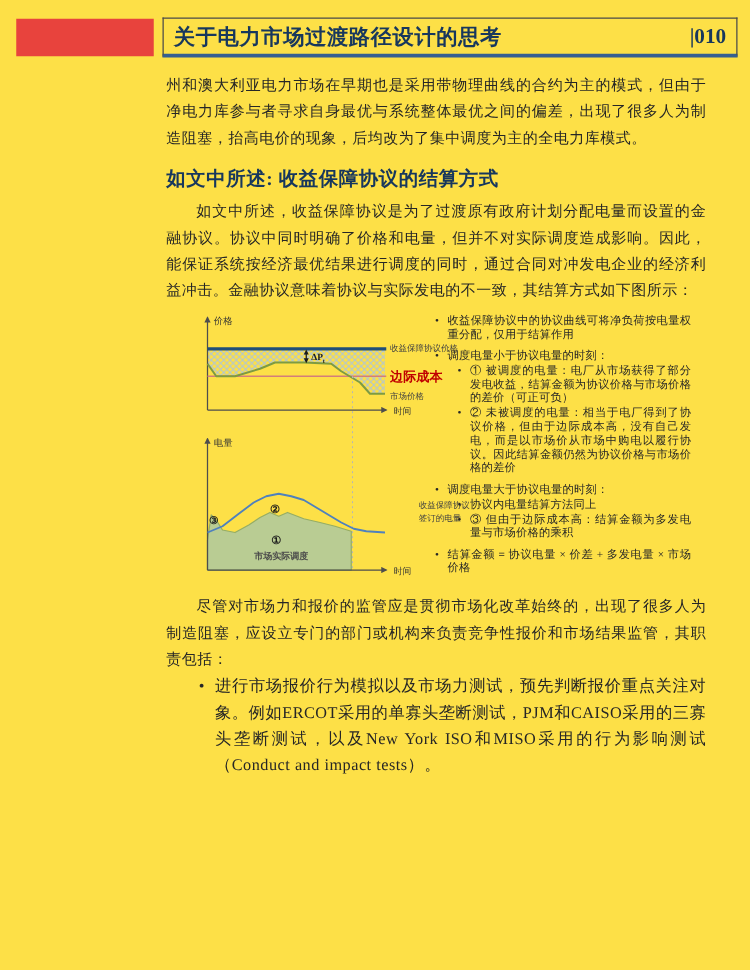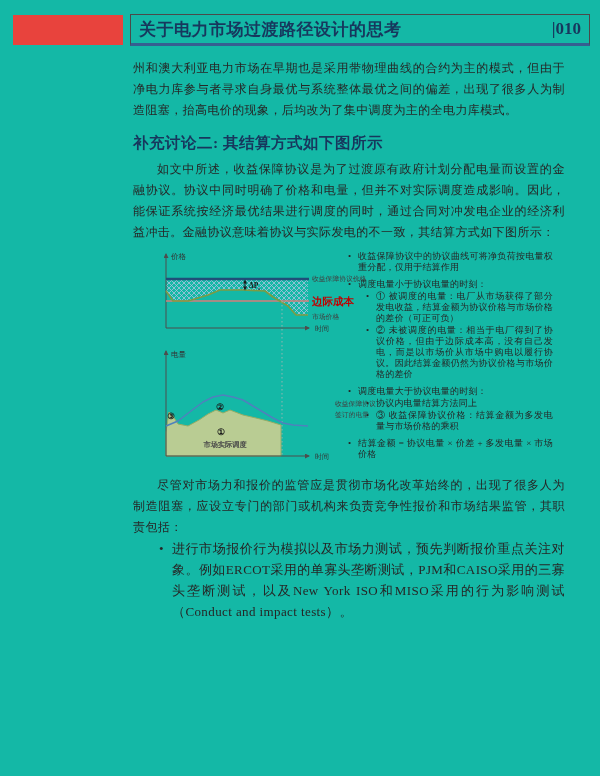--- a/index.html
+++ b/index.html
@@ -1,17 +1,17 @@
 <!DOCTYPE html>
 <html><head>
 <meta charset="utf-8">
 <style>
   html,body{margin:0;padding:0;background:#ffffff;}
   .page{
-    position:relative;width:600px;height:776px;background:#14b8a6;overflow:hidden;
+    position:relative;width:600px;height:776px;background:#fde047;overflow:hidden;
     font-family:"Liberation Serif","DejaVu Serif",serif;color:#262626;
   }
   
   .red-block{position:absolute;left:13px;top:15px;width:110px;height:30px;background:#e8433d;}
   .title-box{
     position:absolute;left:130px;top:14px;width:442px;height:28px;
     border:1px solid #4a4a4a;border-bottom:3px solid #365f91;
     display:flex;align-items:center;justify-content:space-between;padding:0 8px;
   }
   .title-box .doc-title{font-weight:bold;font-size:17px;color:#17375d;letter-spacing:.5px;white-space:nowrap;}
@@ -49,21 +49,21 @@
 
   <div class="title-box">
     <span class="doc-title">关于电力市场过渡路径设计的思考</span>
     <span class="page-num">|010</span>
   </div>
 
   <div class="content">
 
     <p class="para p1">州和澳大利亚电力市场在早期也是采用带物理曲线的合约为主的模式，但由于净电力库参与者寻求自身最优与系统整体最优之间的偏差，出现了很多人为制造阻塞，抬高电价的现象，后均改为了集中调度为主的全电力库模式。</p>
 
-    <h2 class="sec-head">补充讨论二: 其结算方式如下图所示</h2>
+    <h2 class="sec-head">如文中所述: 收益保障协议的结算方式</h2>
 
     <p class="para indent p2">如文中所述，收益保障协议是为了过渡原有政府计划分配电量而设置的金融协议。协议中同时明确了价格和电量，但并不对实际调度造成影响。因此，能保证系统按经济最优结果进行调度的同时，通过合同对冲发电企业的经济利益冲击。金融协议意味着协议与实际发电的不一致，其结算方式如下图所示：</p>
 
     <div class="figure">
 
       <svg class="chart-svg" width="270" height="222" viewBox="0 0 270 222" xmlns="http://www.w3.org/2000/svg">
         <defs>
           <marker id="arr" viewBox="0 0 10 10" refX="8" refY="5" markerWidth="5" markerHeight="5" orient="auto">
             <path d="M0,0 L10,5 L0,10 Z" fill="#4d4d4d"></path>
           </marker>
@@ -131,21 +131,21 @@
           <div class="fb lvl1">
             <span class="fb-dot">•</span>
             <span class="fb-text">调度电量大于协议电量的时刻：</span>
           </div>
           <div class="fb lvl2">
             <span class="fb-dot">•</span>
             <span class="fb-text">协议内电量结算方法同上</span>
           </div>
           <div class="fb lvl2">
             <span class="fb-dot">•</span>
-            <span class="fb-text">③ 收益保障协议价格：结算金额为多发电量与市场价格的乘积</span>
+            <span class="fb-text">③ 但由于边际成本高：结算金额为多发电量与市场价格的乘积</span>
           </div>
           <div class="fb lvl1">
             <span class="fb-dot">•</span>
             <span class="fb-text">结算金额 = 协议电量 × 价差 + 多发电量 × 市场价格</span>
           </div>
         </div>
     </div>
 
 
 

